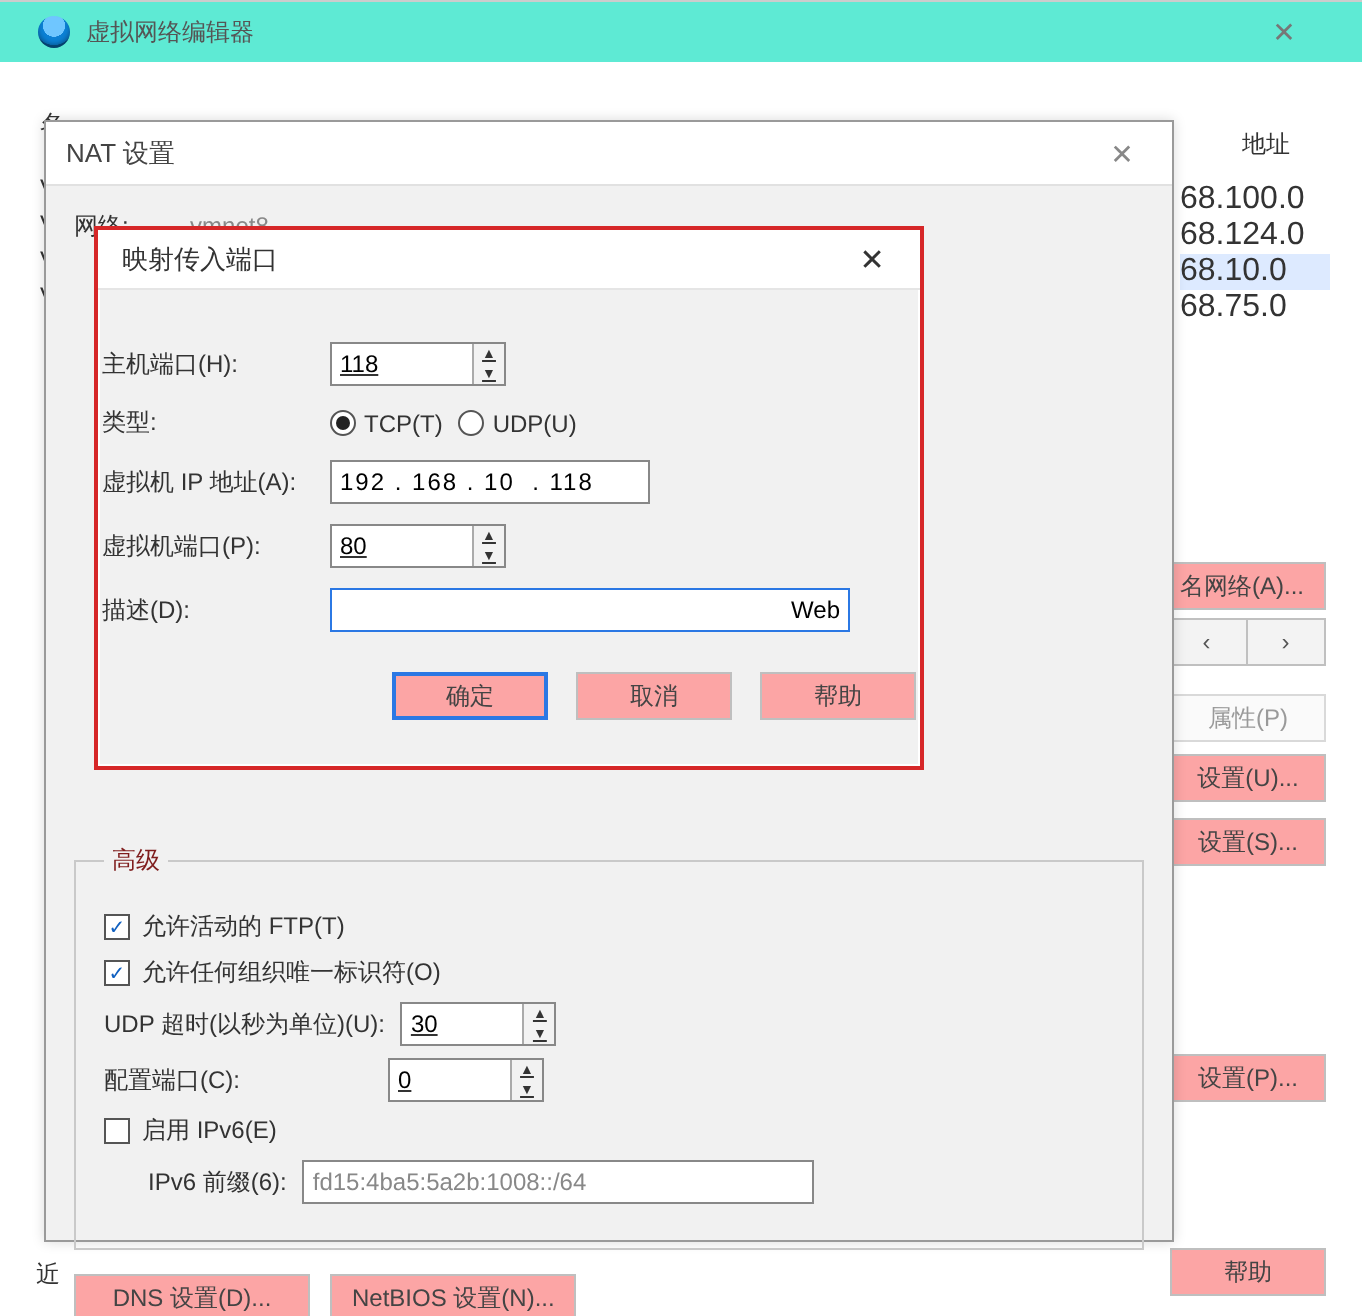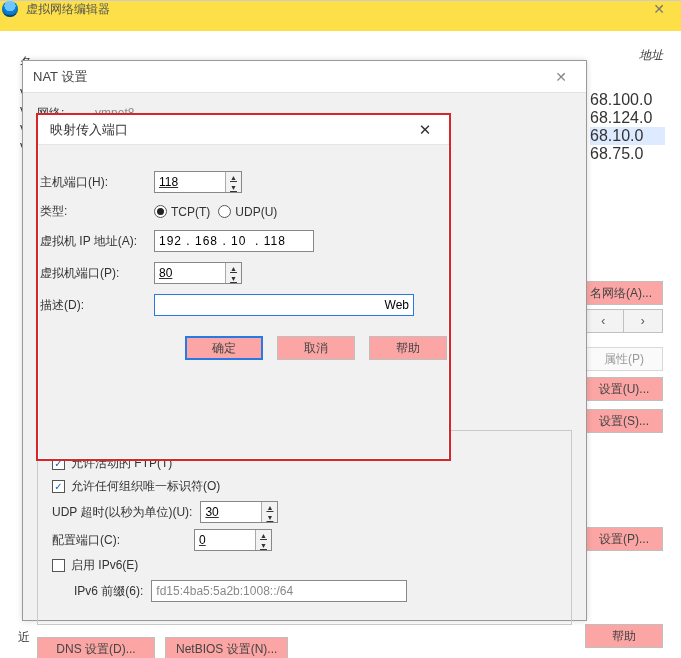--- a/index.html
+++ b/index.html
@@ -1,20 +1,20 @@
 <!DOCTYPE html>
 <html><head>
 <meta charset="utf-8">
 <style>
   * { box-sizing: border-box; font-family: "Microsoft YaHei", "Segoe UI", sans-serif; font-size: 12px; }
   body { margin:0; background:#fff; width:681px; height:658px; overflow:hidden; position:relative; color:#333;}
   
   
   .editor-window { position:absolute; left:0; top:0; width:681px; height:658px; background:#fff; border-top:1px solid #ccc;}
-  .editor-titlebar { height:30px; display:flex; align-items:flex-start; padding:0 2px; background:#fde047; }
+  .editor-titlebar { height:30px; display:flex; align-items:center; padding:0 19px; background:#5eead4; }
   .editor-titlebar .logo { width:16px; height:16px; margin-right:8px; border-radius:50%; background:radial-gradient(circle at 50% 30%, #6fc6ff 0 40%, #0b80d4 41% 70%, #065a96 71% 100%); box-shadow:inset 0 -2px 2px rgba(0,0,0,.3);}
   .editor-titlebar .title { flex:1; color:#555;}
   .editor-titlebar .winclose { width:40px; text-align:center; color:#777; font-size:14px;}
   .side-buttons { position:absolute; right:18px; }
   .winbtn { display:inline-block; min-width:78px; height:24px; line-height:22px; text-align:center; background:#fca5a5; border:1px solid #bfbfbf; color:#444; padding:0 10px; margin:2px 0;}
   .winbtn.disabled { background:#fafafa; color:#9a9a9a; border-color:#d9d9d9;}
   
   
   .nat-dialog { position:absolute; left:22px; top:60px; width:565px; height:561px; background:#f1f1f1; border:1px solid #9a9a9a; box-shadow:0 0 6px rgba(0,0,0,.15);}
   .nat-titlebar { height:32px; display:flex; align-items:center; padding:0 10px; background:#fff; border-bottom:1px solid #e1e1e1;}
@@ -33,21 +33,21 @@
   .spin .arrows { width:16px; display:flex; flex-direction:column; border-left:1px solid #aaa;}
   .spin .arrows span { flex:1; display:flex; align-items:center; justify-content:center; font-size:7px; color:#333; background:#f2f2f2;}
   .txtinput { border:1px solid #888; background:#fff; height:22px; padding:0 4px;}
   .checkbox { display:inline-flex; align-items:center; gap:6px;}
   .checkbox .box { width:13px; height:13px; border:1px solid #555; background:#fff; display:flex; align-items:center; justify-content:center; font-size:10px; color:#1060c0;}
   
   .nat-bottom-btns { display:flex; gap:10px; margin-top:8px;}
   .nat-bottom-btns .winbtn { min-width:118px;}
   
   
-  .map-dialog { position:absolute; left:36px; top:113px; width:415px; height:348px; background:#f1f1f1; border:2px solid #d62728; box-shadow:0 0 0 1px #fff inset;}
+  .map-dialog { position:absolute; left:47px; top:113px; width:415px; height:272px; background:#f1f1f1; border:2px solid #d62728; box-shadow:0 0 0 1px #fff inset;}
   .map-titlebar { height:30px; display:flex; align-items:center; padding:0 12px; background:#fff; border-bottom:1px solid #e5e5e5;}
   .map-titlebar .title { flex:1; font-size:13px; color:#333;}
   .map-titlebar .close { width:24px; text-align:center; color:#333; font-size:15px; font-weight:400;}
   .map-body { padding:16px 2px;}
   .form-row { display:flex; align-items:center; margin:10px 0;}
   .form-row .lbl { width:114px;}
   .radio { display:inline-flex; align-items:center; gap:4px; margin-right:8px;}
   .radio .dot { width:13px; height:13px; border:1px solid #555; border-radius:50%; background:#fff; display:flex; align-items:center; justify-content:center;}
   .radio .dot.sel::after { content:""; width:7px; height:7px; background:#222; border-radius:50%;}
   .map-btnrow { display:flex; justify-content:flex-end; gap:14px; margin-top:18px;}
@@ -67,21 +67,21 @@
 </head>
 <body>
 
 <div class="editor-window">
   <div class="editor-titlebar">
     <span class="logo"></span>
     <span class="title">虚拟网络编辑器</span>
     <span class="winclose">✕</span>
   </div>
 
-  <div style="position:absolute; right:18px; top:46px; width:60px; text-align:right;font-style:italic;">地址</div>
+  <div style="position:absolute; right:18px; top:63px; width:60px; text-align:center;">地址</div>
   <div class="bg-ips">
     <div>68.100.0</div>
     <div>68.124.0</div>
     <div class="sel">68.10.0</div>
     <div>68.75.0</div>
   </div>
 
   <div style="position:absolute; left:20px; top:52px; line-height:18px;">
     <div>名</div>
     <div style="margin-top:14px">V</div>

